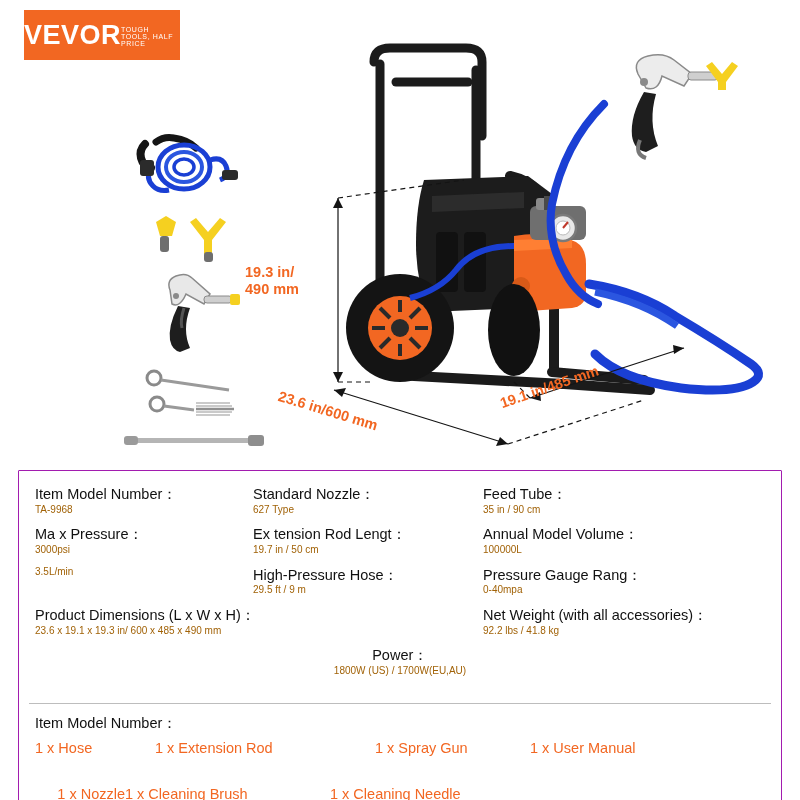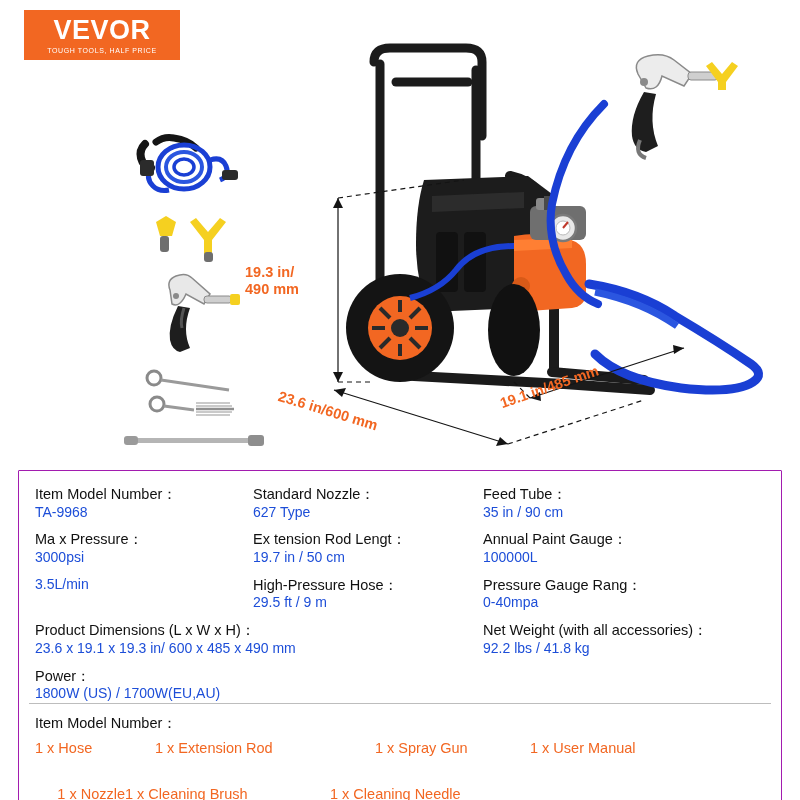--- a/index.html
+++ b/index.html
@@ -11,21 +11,21 @@
     color: #111;
     overflow: hidden;
   }
   .page { position: relative; width: 800px; height: 800px; }
 
   
   .logo {
     position: absolute; left: 24px; top: 10px;
     width: 156px; height: 50px;
     background: #f26722;
-    display: flex; flex-direction: column;
+    display: flex; flex-direction: row;
     align-items: center; justify-content: center;
   }
   .logo-main {
     color: #ffffff; font-weight: bold; font-size: 27px;
     letter-spacing: 0.5px; line-height: 1;
   }
   .logo-sub {
     color: #ffffff; font-size: 7px; letter-spacing: 0.6px;
     margin-top: 3px; line-height: 1;
   }
@@ -59,25 +59,25 @@
     display: grid;
     grid-template-columns: 210px 222px 1fr;
     row-gap: 9px;
     column-gap: 8px;
   }
   .spec-cell { line-height: 1.28; }
   .spec-label {
     font-size: 14.5px; color: #111; white-space: nowrap;
   }
   .spec-value {
-    font-size: 14px; color: #1d4ed8; white-space: nowrap;
+    font-size: 10px; color: #a16207; white-space: nowrap;
   }
   .spec-wide { grid-column: 1 / 3; }
   .spec-wide2 { grid-column: 3 / 4; }
-  .spec-full { grid-column: 1 / 4; }
+  .spec-full { grid-column: 1 / 4; text-align: center; }
 
   .divider {
     position: absolute; left: 10px; right: 10px;
     top: 232px; height: 1px; background: #bdbdbd;
   }
 
   .pack {
     position: absolute; left: 16px; top: 243px; right: 14px;
   }
   .pack-title { font-size: 14.5px; color: #111; margin-bottom: 5px; }
@@ -269,21 +269,21 @@
 
       <div class="spec-cell">
         <div class="spec-label">Ma x Pressure：</div>
         <div class="spec-value">3000psi</div>
       </div>
       <div class="spec-cell">
         <div class="spec-label">Ex tension Rod Lengt：</div>
         <div class="spec-value">19.7 in / 50 cm</div>
       </div>
       <div class="spec-cell">
-        <div class="spec-label">Annual Paint Gauge：</div>
+        <div class="spec-label">Annual Model Volume：</div>
         <div class="spec-value">100000L</div>
       </div>
 
       <div class="spec-cell">
         <div class="spec-value">3.5L/min</div>
       </div>
       <div class="spec-cell">
         <div class="spec-label">High-Pressure Hose：</div>
         <div class="spec-value">29.5 ft / 9 m</div>
       </div>

